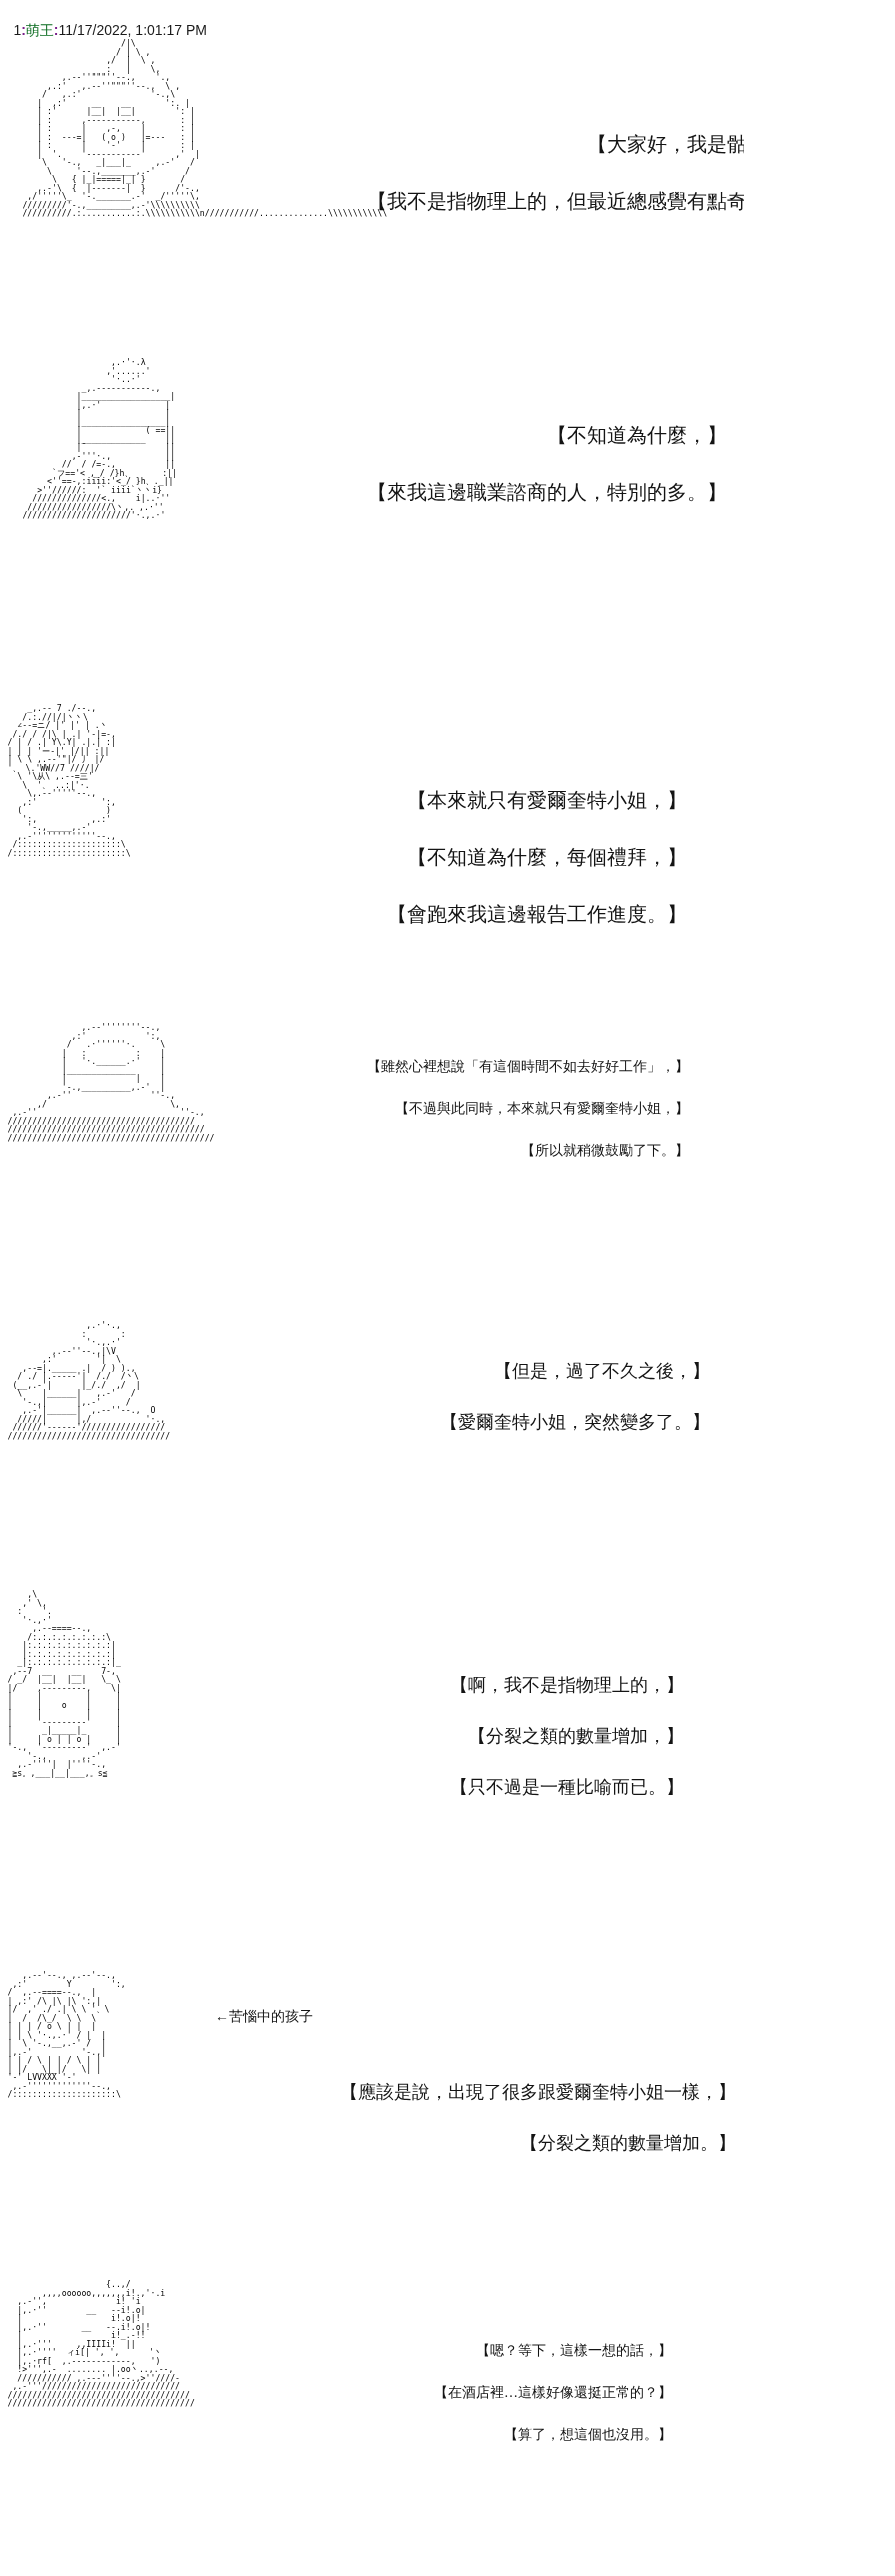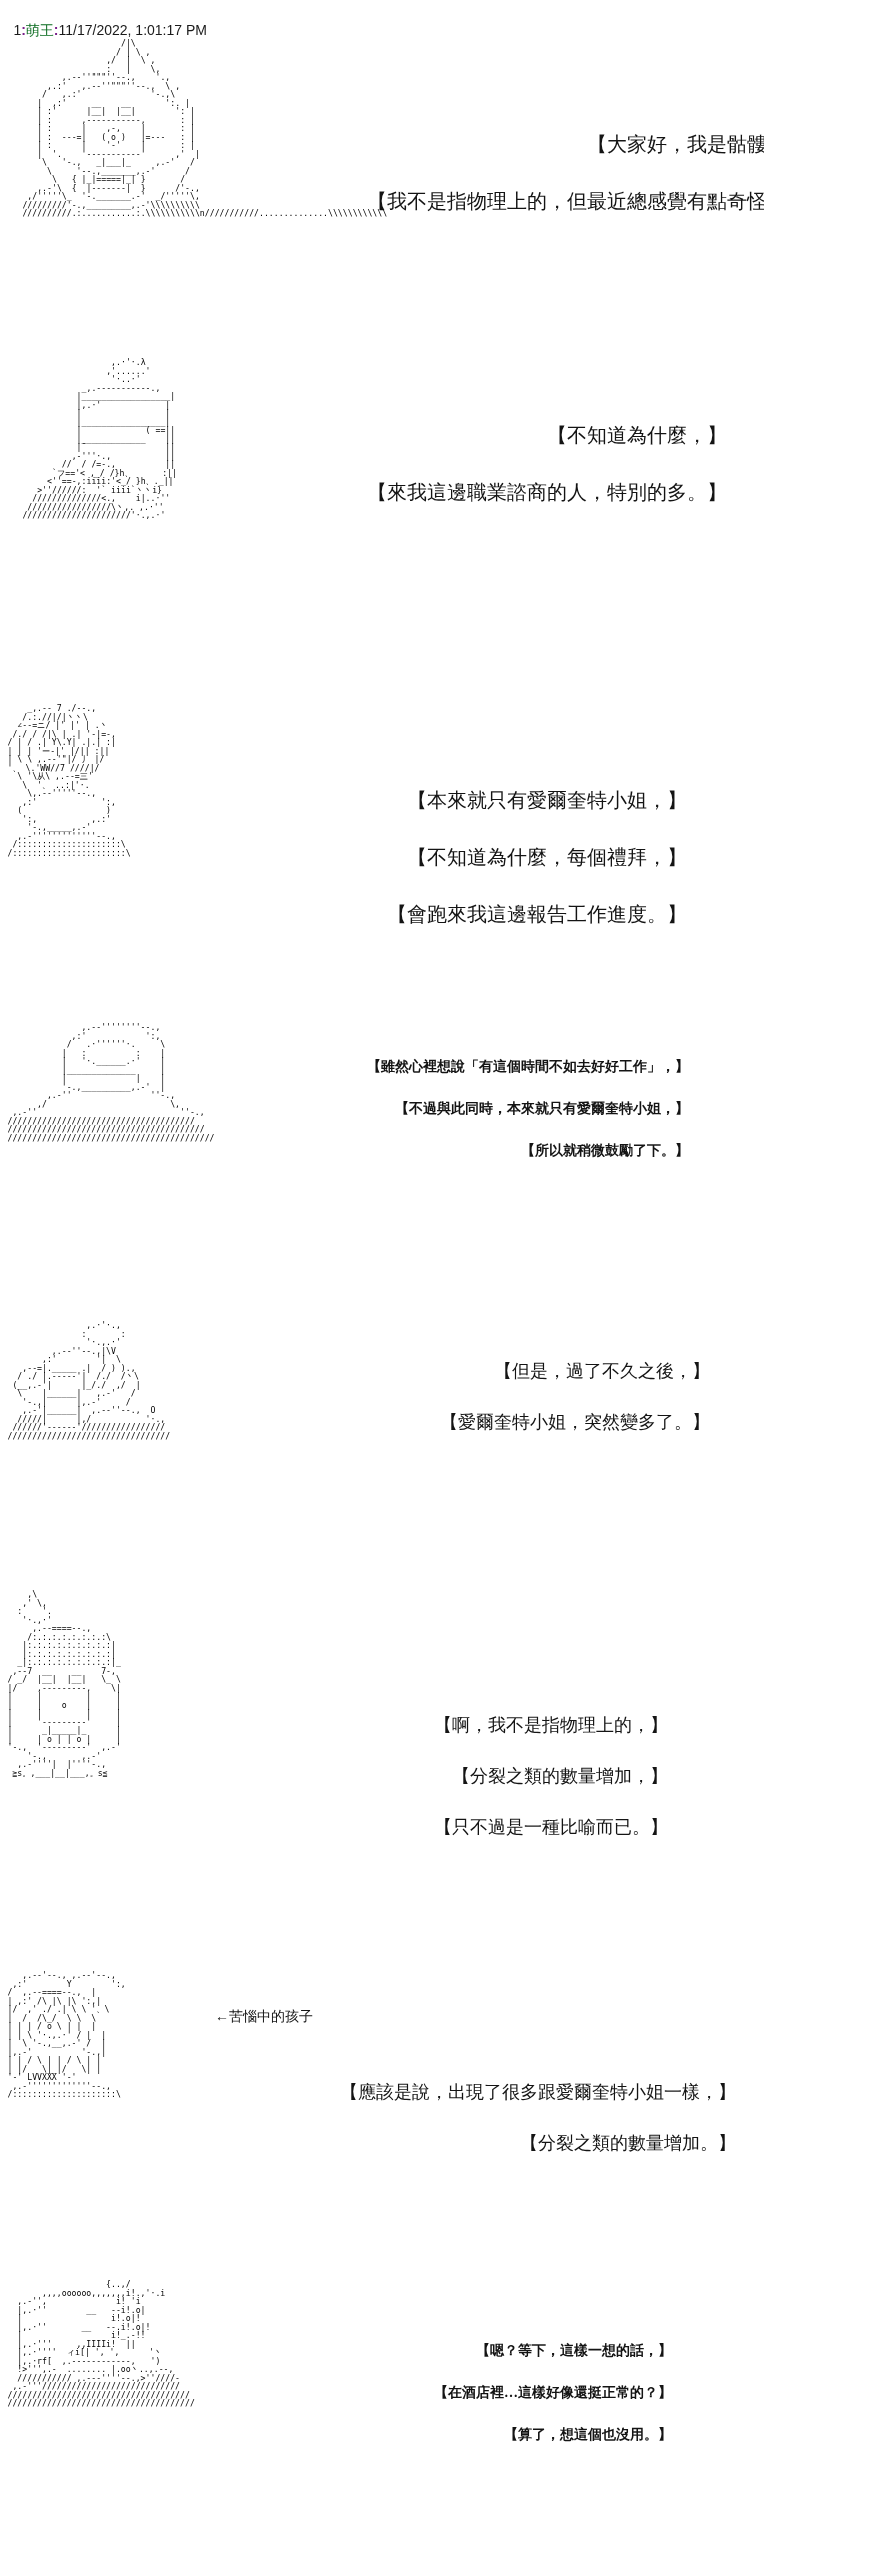--- a/index.html
+++ b/index.html
@@ -11,21 +11,20 @@
   body {
     width: 896px;
     font-family: "Liberation Serif", "DejaVu Serif", serif;
     color: #000000;
   }
   .page {
     position: relative;
     width: 744px;
     min-height: 2576px;
     overflow: hidden;
-    padding-left: 20px;
   }
 
   
   .post-header {
     position: absolute;
     left: 13.4px;
     top: 22.4px;
     font-family: "Liberation Sans", "DejaVu Sans", sans-serif;
     font-size: 14px;
     letter-spacing: 0px;
@@ -56,21 +55,21 @@
   .line {
     font-family: "Liberation Serif", "DejaVu Serif", serif;
     color: #141414;
     white-space: nowrap;
   }
   .sz-lg  { font-size: 20px; line-height: 20px; }
   .sz-md  { font-size: 18px; line-height: 18px; }
   .sz-sm  { font-size: 14px; line-height: 14px; }
   .gap-lg { margin-bottom: 37px; }
   .gap-md { margin-bottom: 33px; }
-  .gap-sm { margin-bottom: 28px; font-weight: bold; }
+  .gap-sm { margin-bottom: 28px; }
 
   .caption {
     position: absolute;
     font-family: Liberation Sans, sans-serif;
     font-size: 14px;
     line-height: 14px;
     color: #141414;
     white-space: nowrap;
   }
 </style>
@@ -219,21 +218,21 @@
 |     |    o    |     |
 |     |         |     |
 |     '---------'     |
 |      _|_____|_      |
 |     | o | | o |     |
 '-.,  '---------'  ,.-'
     '-.,       ,.-'
   ,.-''''|  |''''-.,
  ≧s。,___|__|___,。s≦</pre>
       </div>
-      <div class="dialogue" style="left: 434px; top: 1676px; margin-top: 40px;">
+      <div class="dialogue" style="left: 450px; top: 1676px;">
         <div class="line sz-md gap-md">【啊，我不是指物理上的，】</div>
         <div class="line sz-md gap-md">【分裂之類的數量增加，】</div>
         <div class="line sz-md gap-md">【只不過是一種比喻而已。】</div>
       </div>
       <div class="aa-wrap" style="left: 7.5px; top: 1971px;">
         <pre class="aa" style="margin: 0px;">   ,.-‐'‐-., ,.-‐'‐-.,
  ,:'        Y        ':,
 /  ,.-‐====‐-.,  |
 | ,:' /\ |\ |\ ':,|
 |/  ,' ./ .| \ \ '、\

